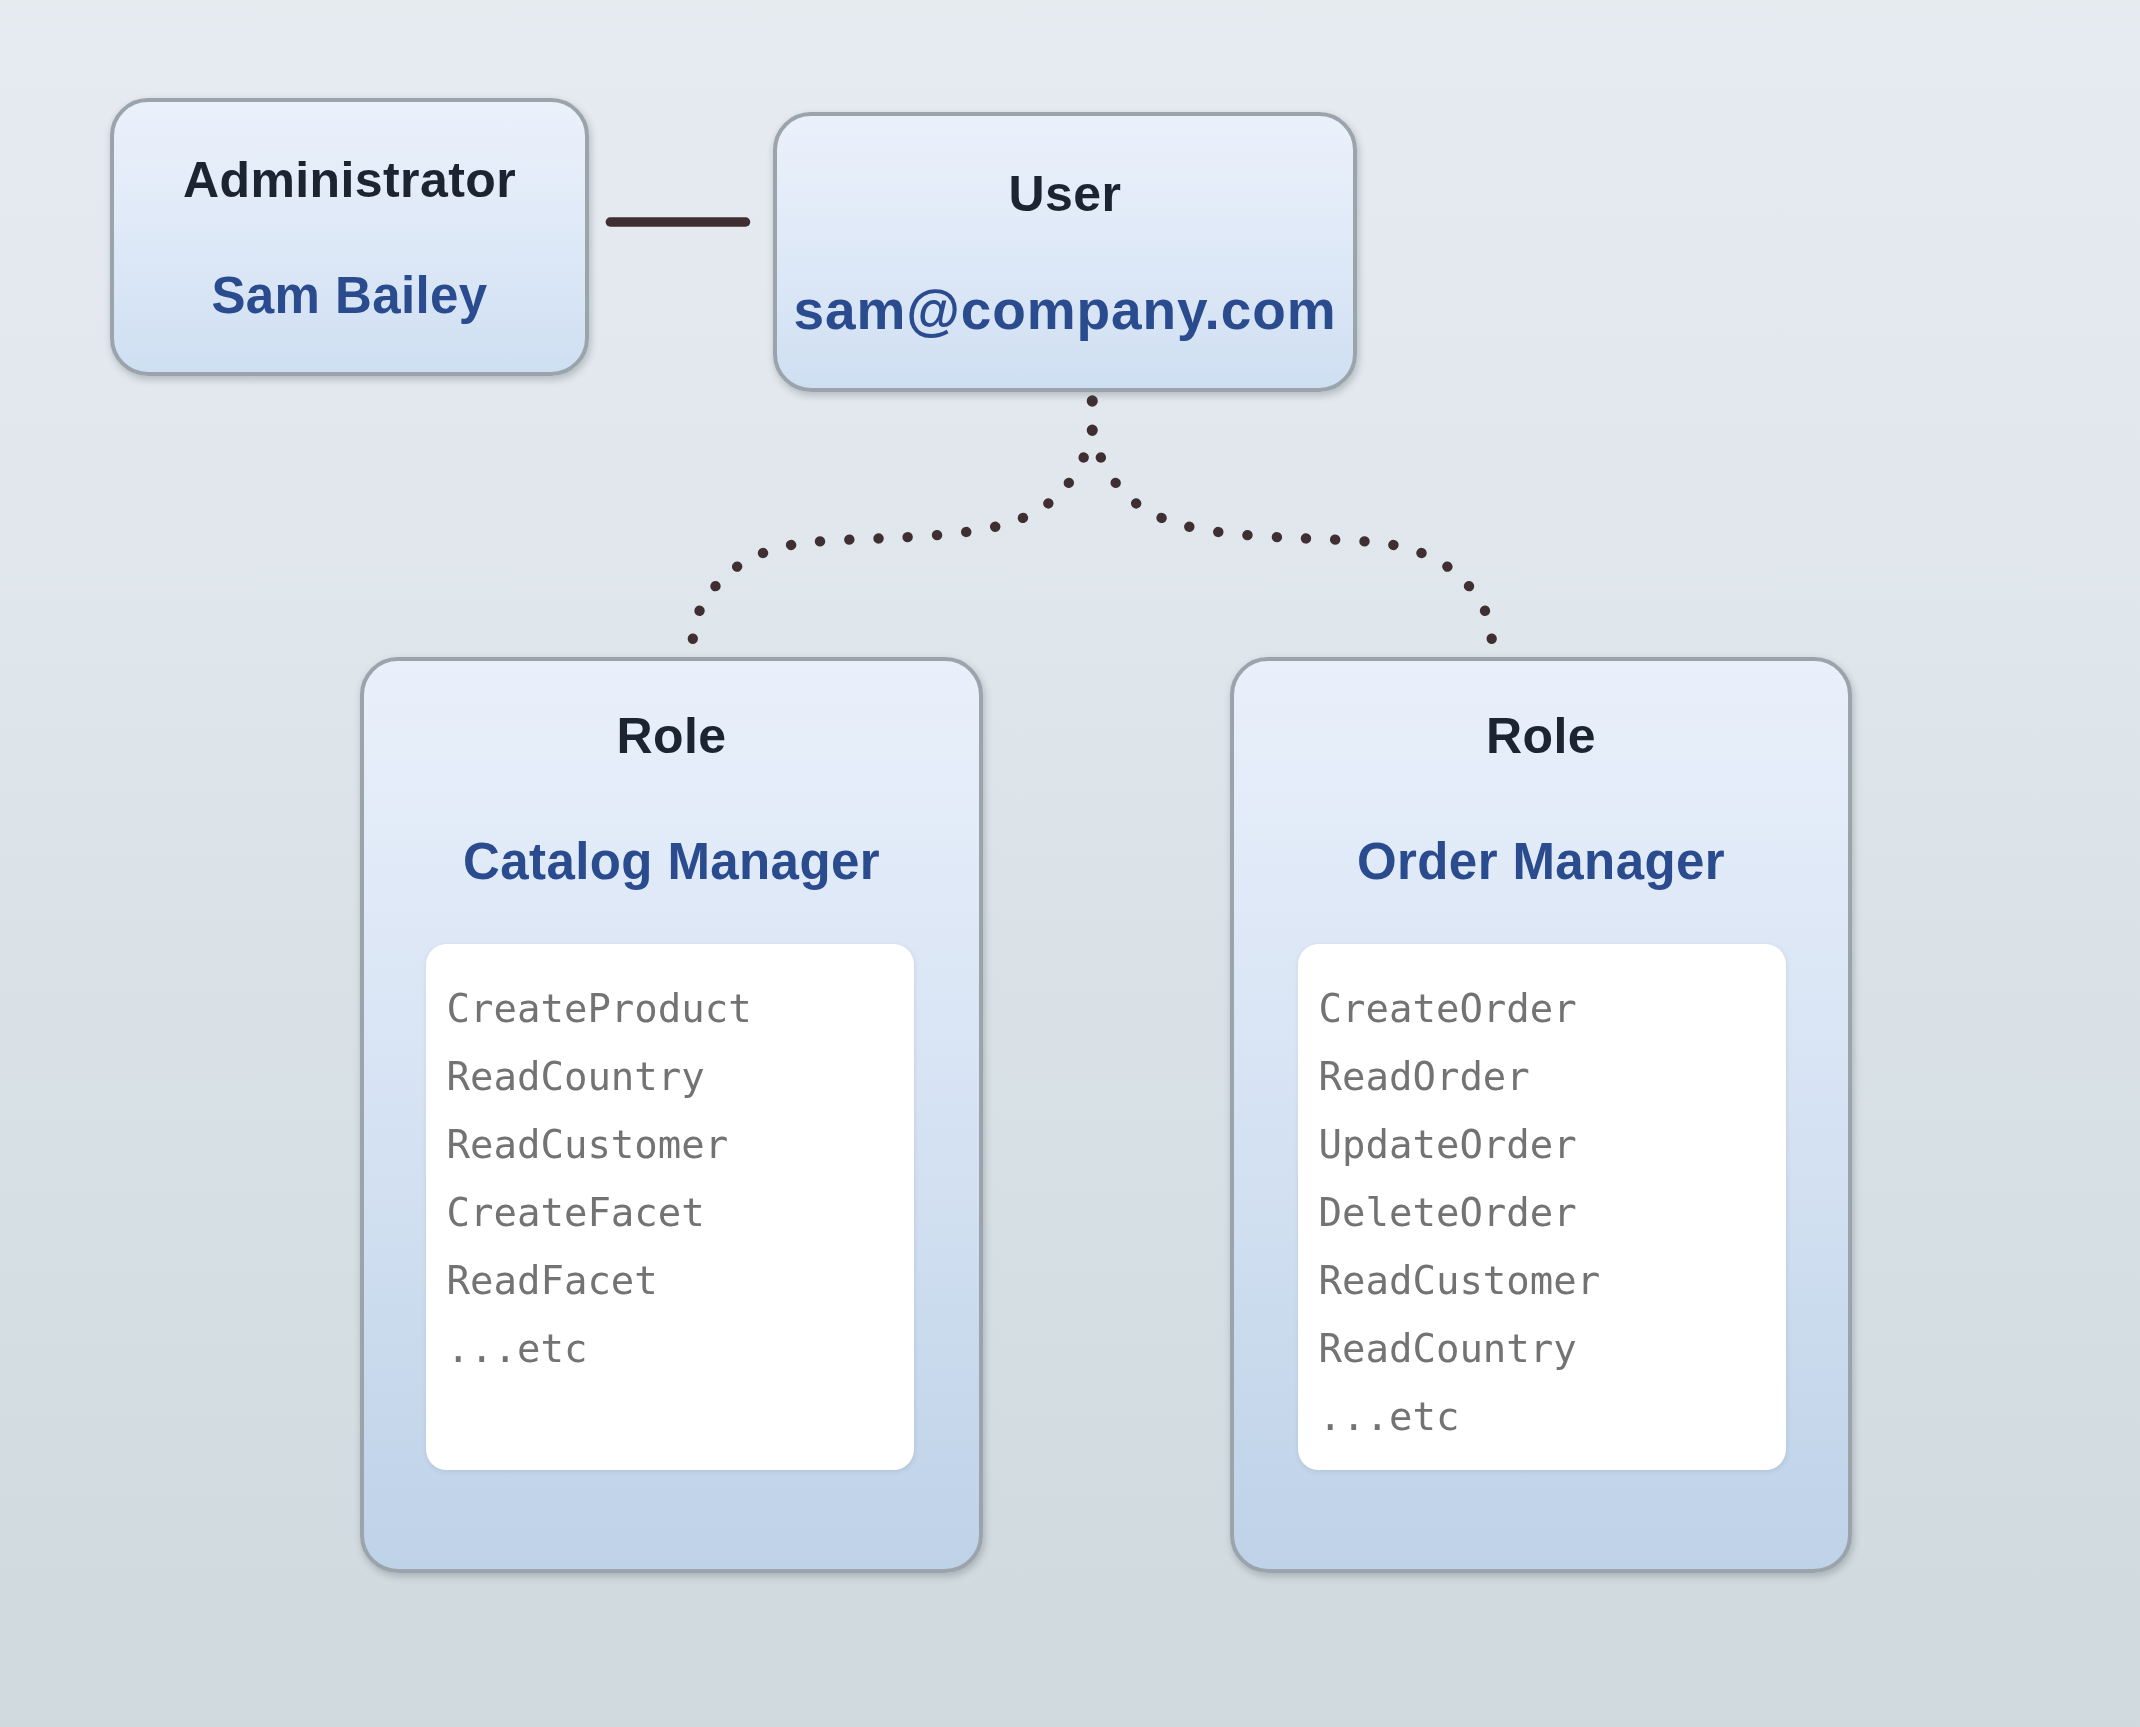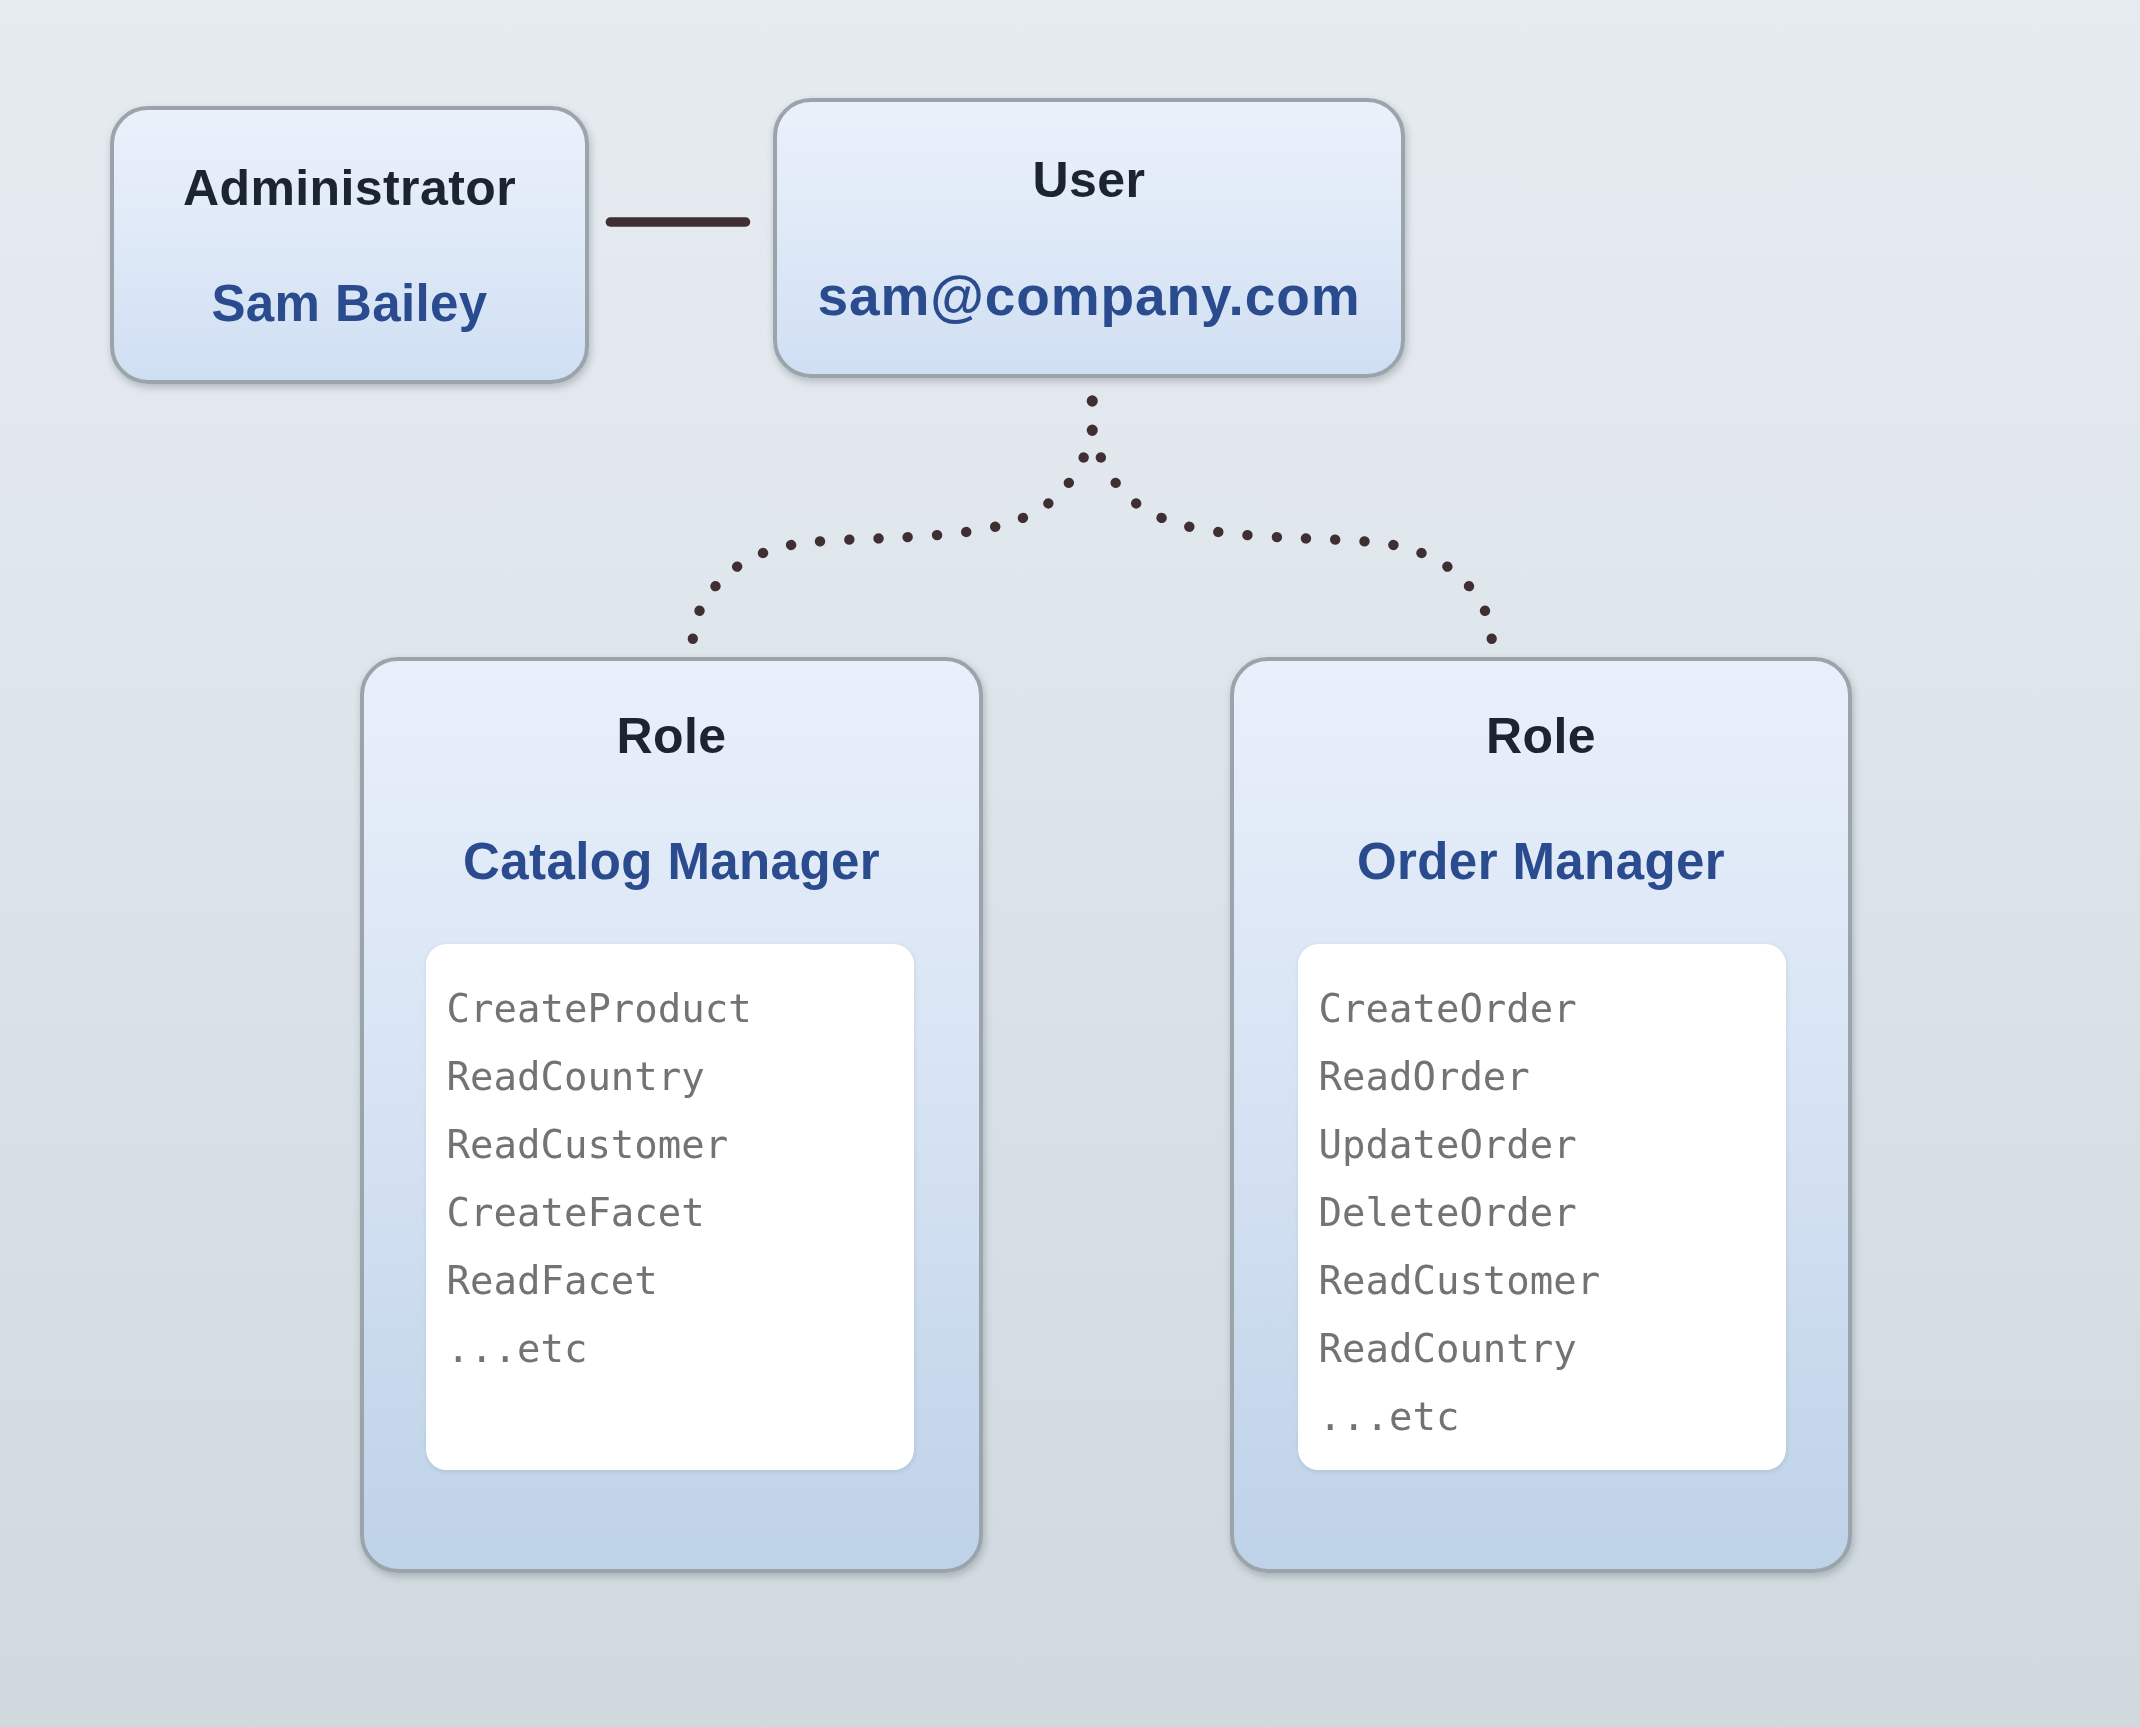--- a/index.html
+++ b/index.html
@@ -16,22 +16,22 @@
   .box {
     position: absolute;
     border: 4.3px solid #9aa4aa;
     border-radius: 38px;
     box-shadow: 1.7px 3.4px 7.7px rgba(70, 80, 90, 0.28);
     box-sizing: border-box;
   }
   .entity { background: linear-gradient(180deg, #ebf1fb 0%, #dde8f7 55%, #cfdff2 100%); }
   .role   { background: linear-gradient(180deg, #e9f0fb 0%, #d8e4f4 45%, #bed2e8 100%); }
 
-  .box-admin { left: 110px; top: 106px; width: 479px; height: 278px; }
-  .box-user  { left: 773px; top: 98px; width: 632px; height: 280px; }
+  .box-admin { left: 110px; top: 98px; width: 479px; height: 278px; }
+  .box-user  { left: 773px; top: 112px; width: 584px; height: 280px; }
   .box-role-left  { left: 360px;  top: 657px; width: 623px; height: 916px; }
   .box-role-right { left: 1230px; top: 657px; width: 622px; height: 916px; }
 
   .box-title {
     position: absolute; left: 0; right: 0; text-align: center;
     font-weight: bold; font-size: 50px; line-height: 60px; color: #1c2431;
     letter-spacing: 0.4px;
   }
   .box-name {
     position: absolute; left: 0; right: 0; text-align: center;

